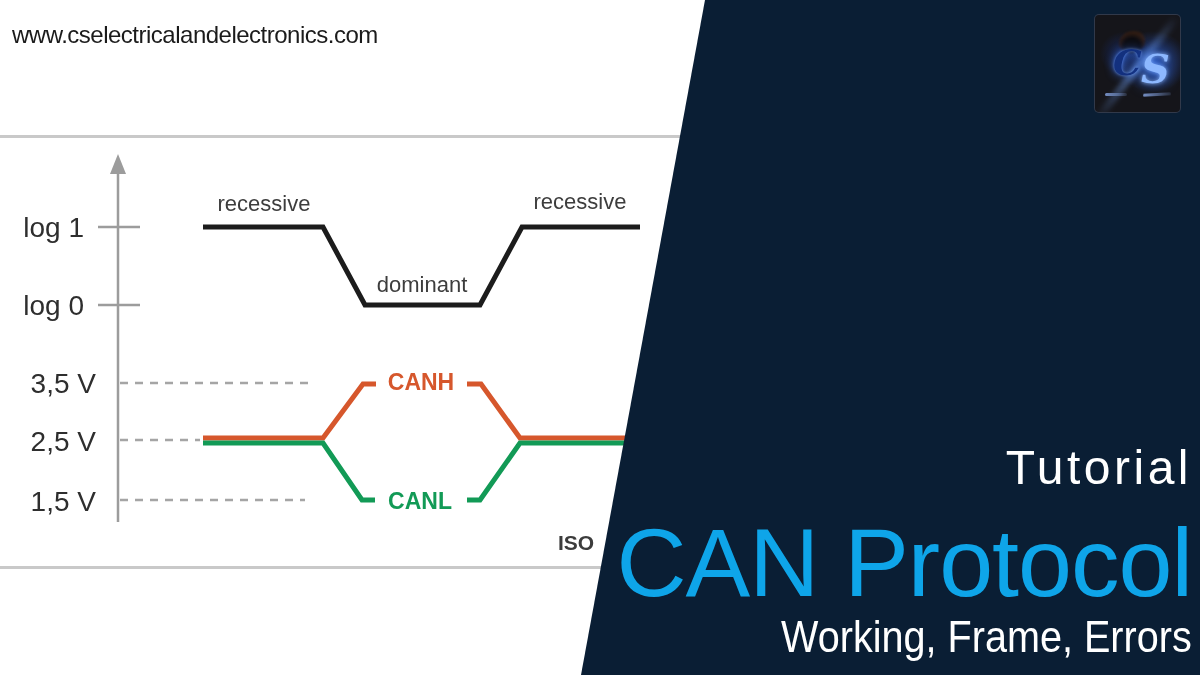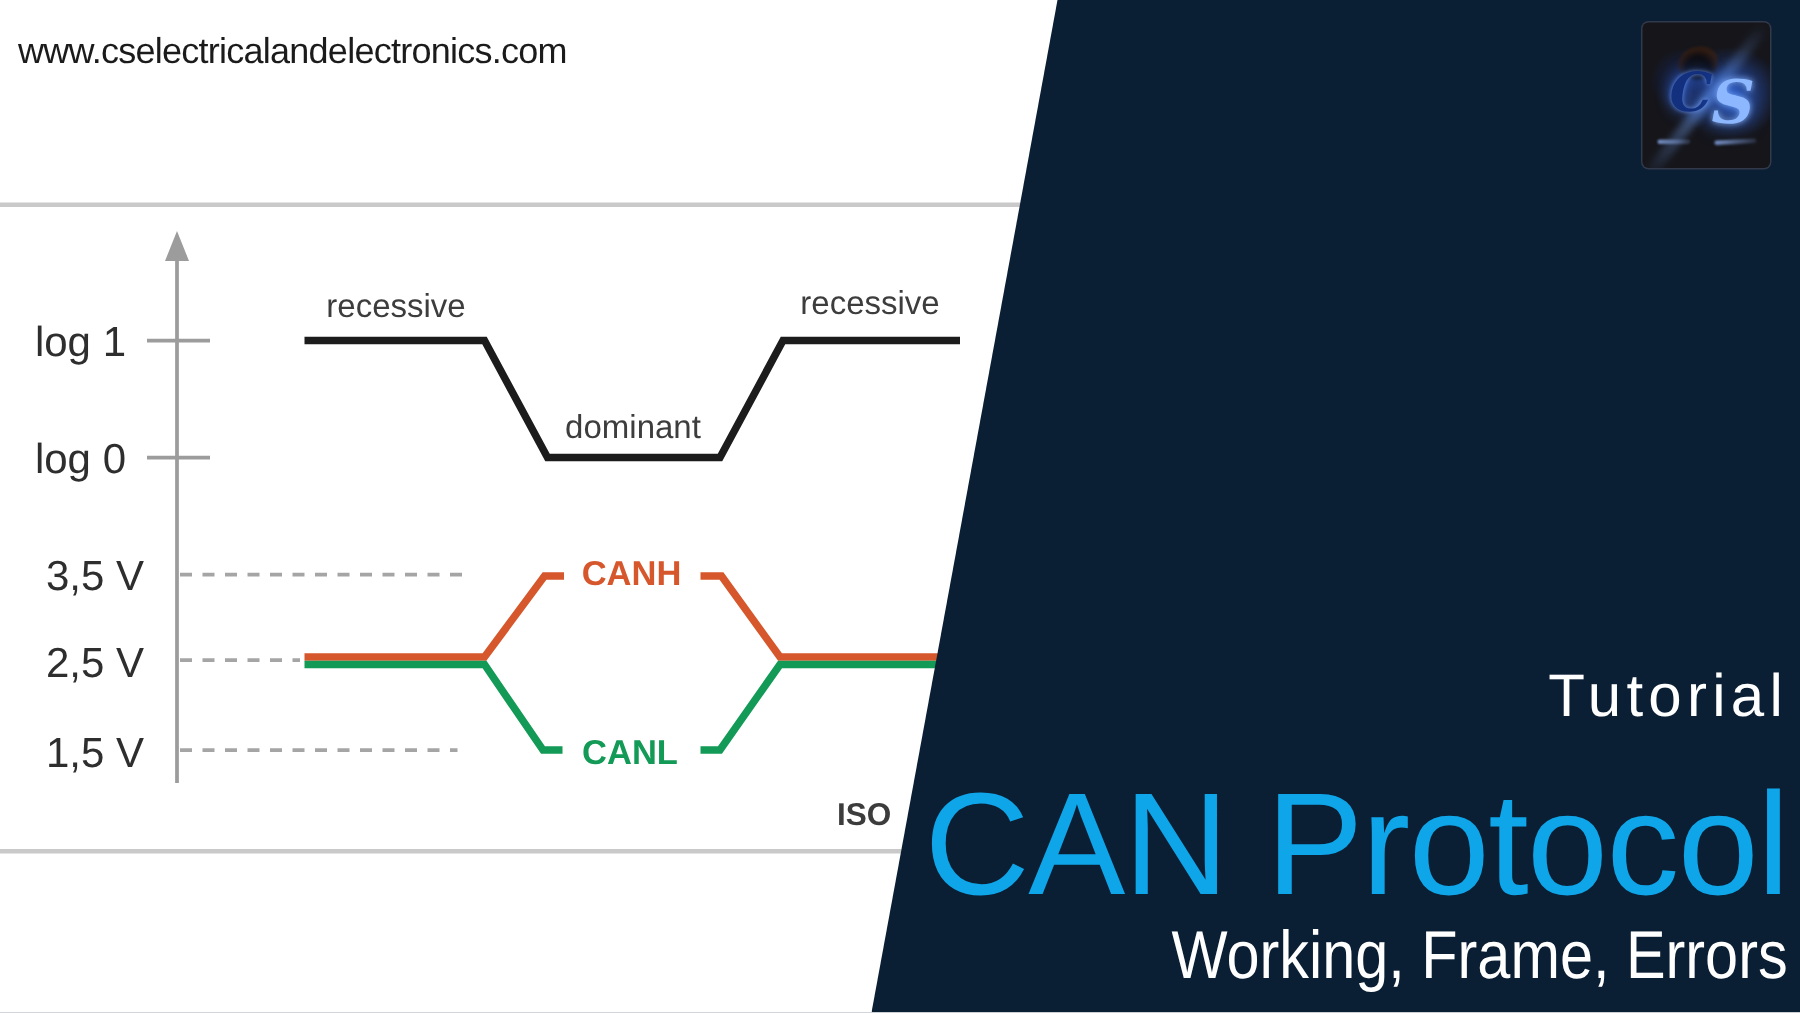--- a/index.html
+++ b/index.html
@@ -18,21 +18,21 @@
   .rule.bottom{top:566px;}
   
   .diagram{position:absolute;left:0;top:0;}
   .diagram text{font-family:"Liberation Sans",sans-serif;}
   
   .panel{
     position:absolute;inset:0;background:#0a1e34;
     clip-path:polygon(705px 0px,1200px 0px,1200px 675px,581px 675px);
   }
   .eyebrow{
-    position:absolute;right:8px;top:444px;color:#ffffff;font-size:40px;
+    position:absolute;right:8px;top:444px;color:#ffffff;font-size:48px;
     line-height:1;letter-spacing:3.5px;white-space:nowrap;
   }
   .title{
     position:absolute;right:8px;top:514px;color:#0ea5e9;font-size:97px;
     line-height:1;letter-spacing:-1px;white-space:nowrap;font-weight:400;
   }
   .subtitle{
     position:absolute;right:8px;top:614px;color:#ffffff;font-size:45px;
     line-height:1;white-space:nowrap;transform:scaleX(.88);
     transform-origin:100% 50%;

